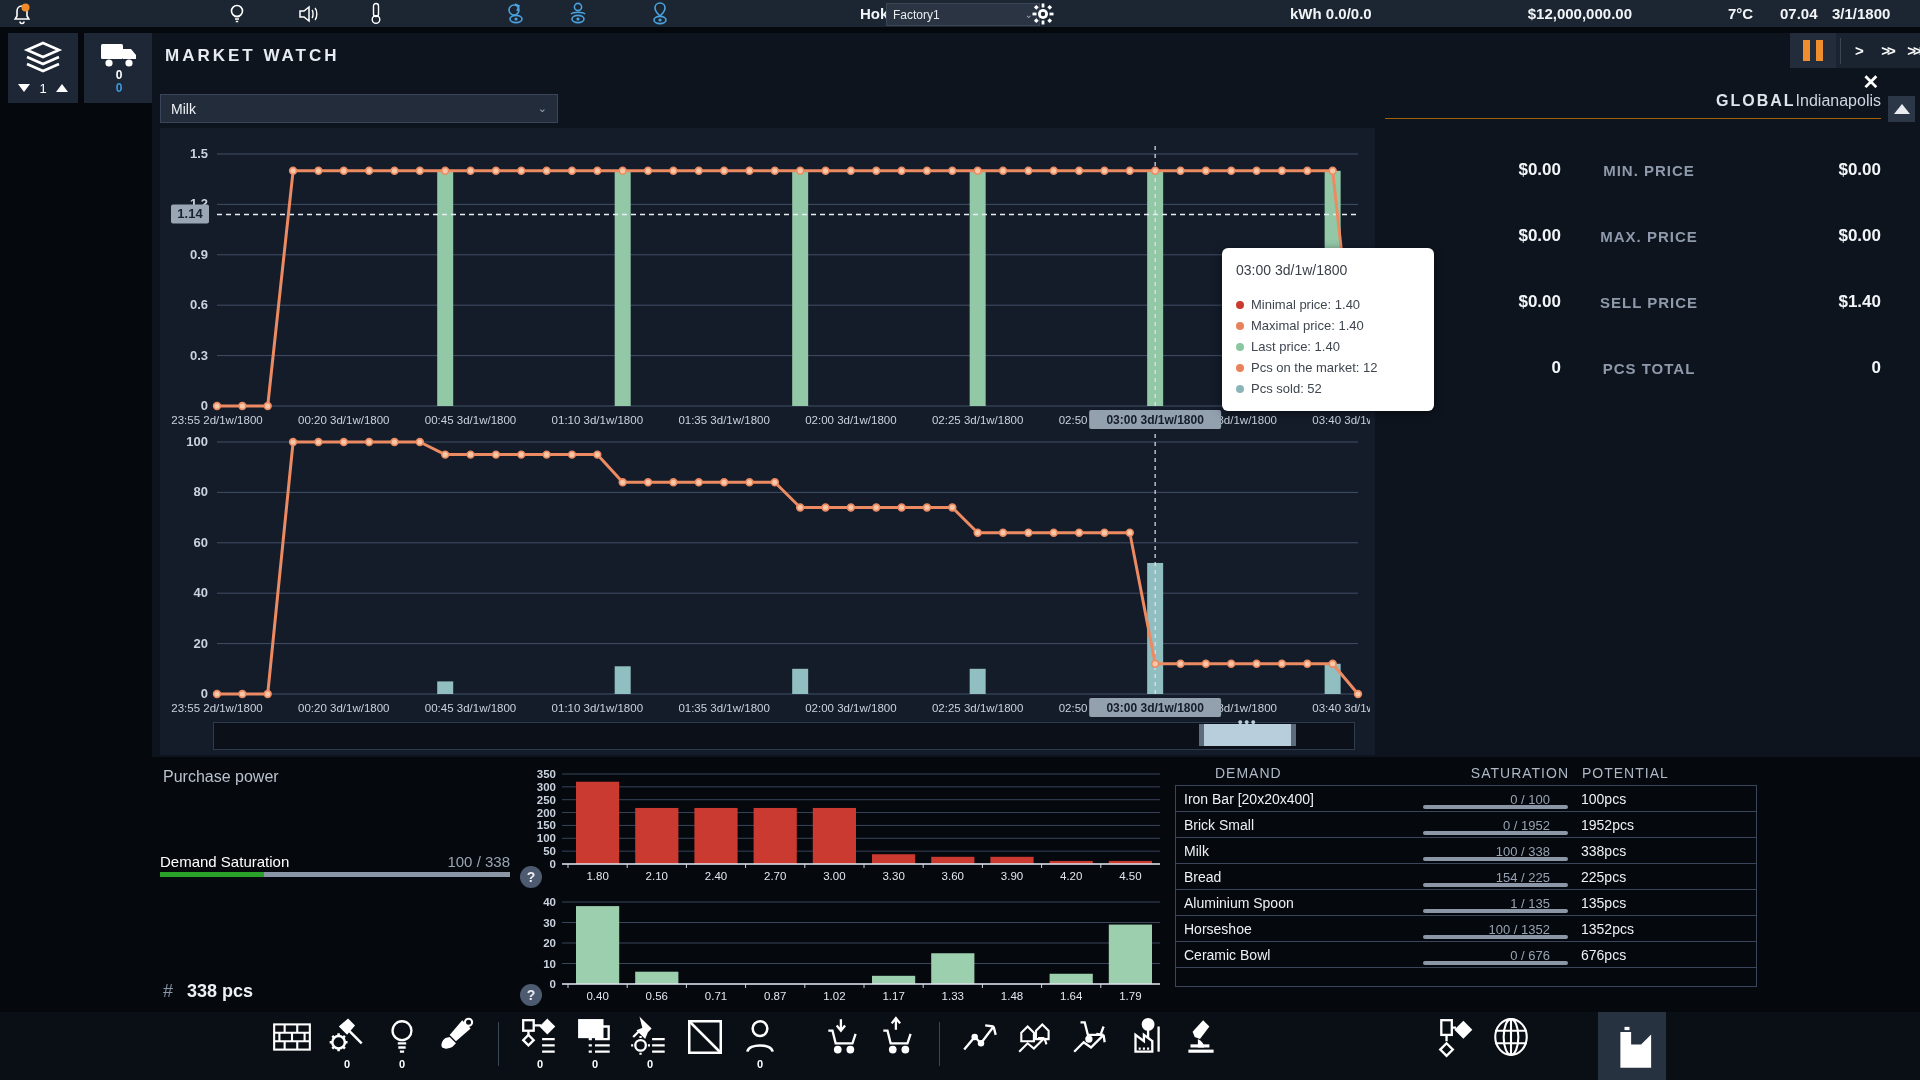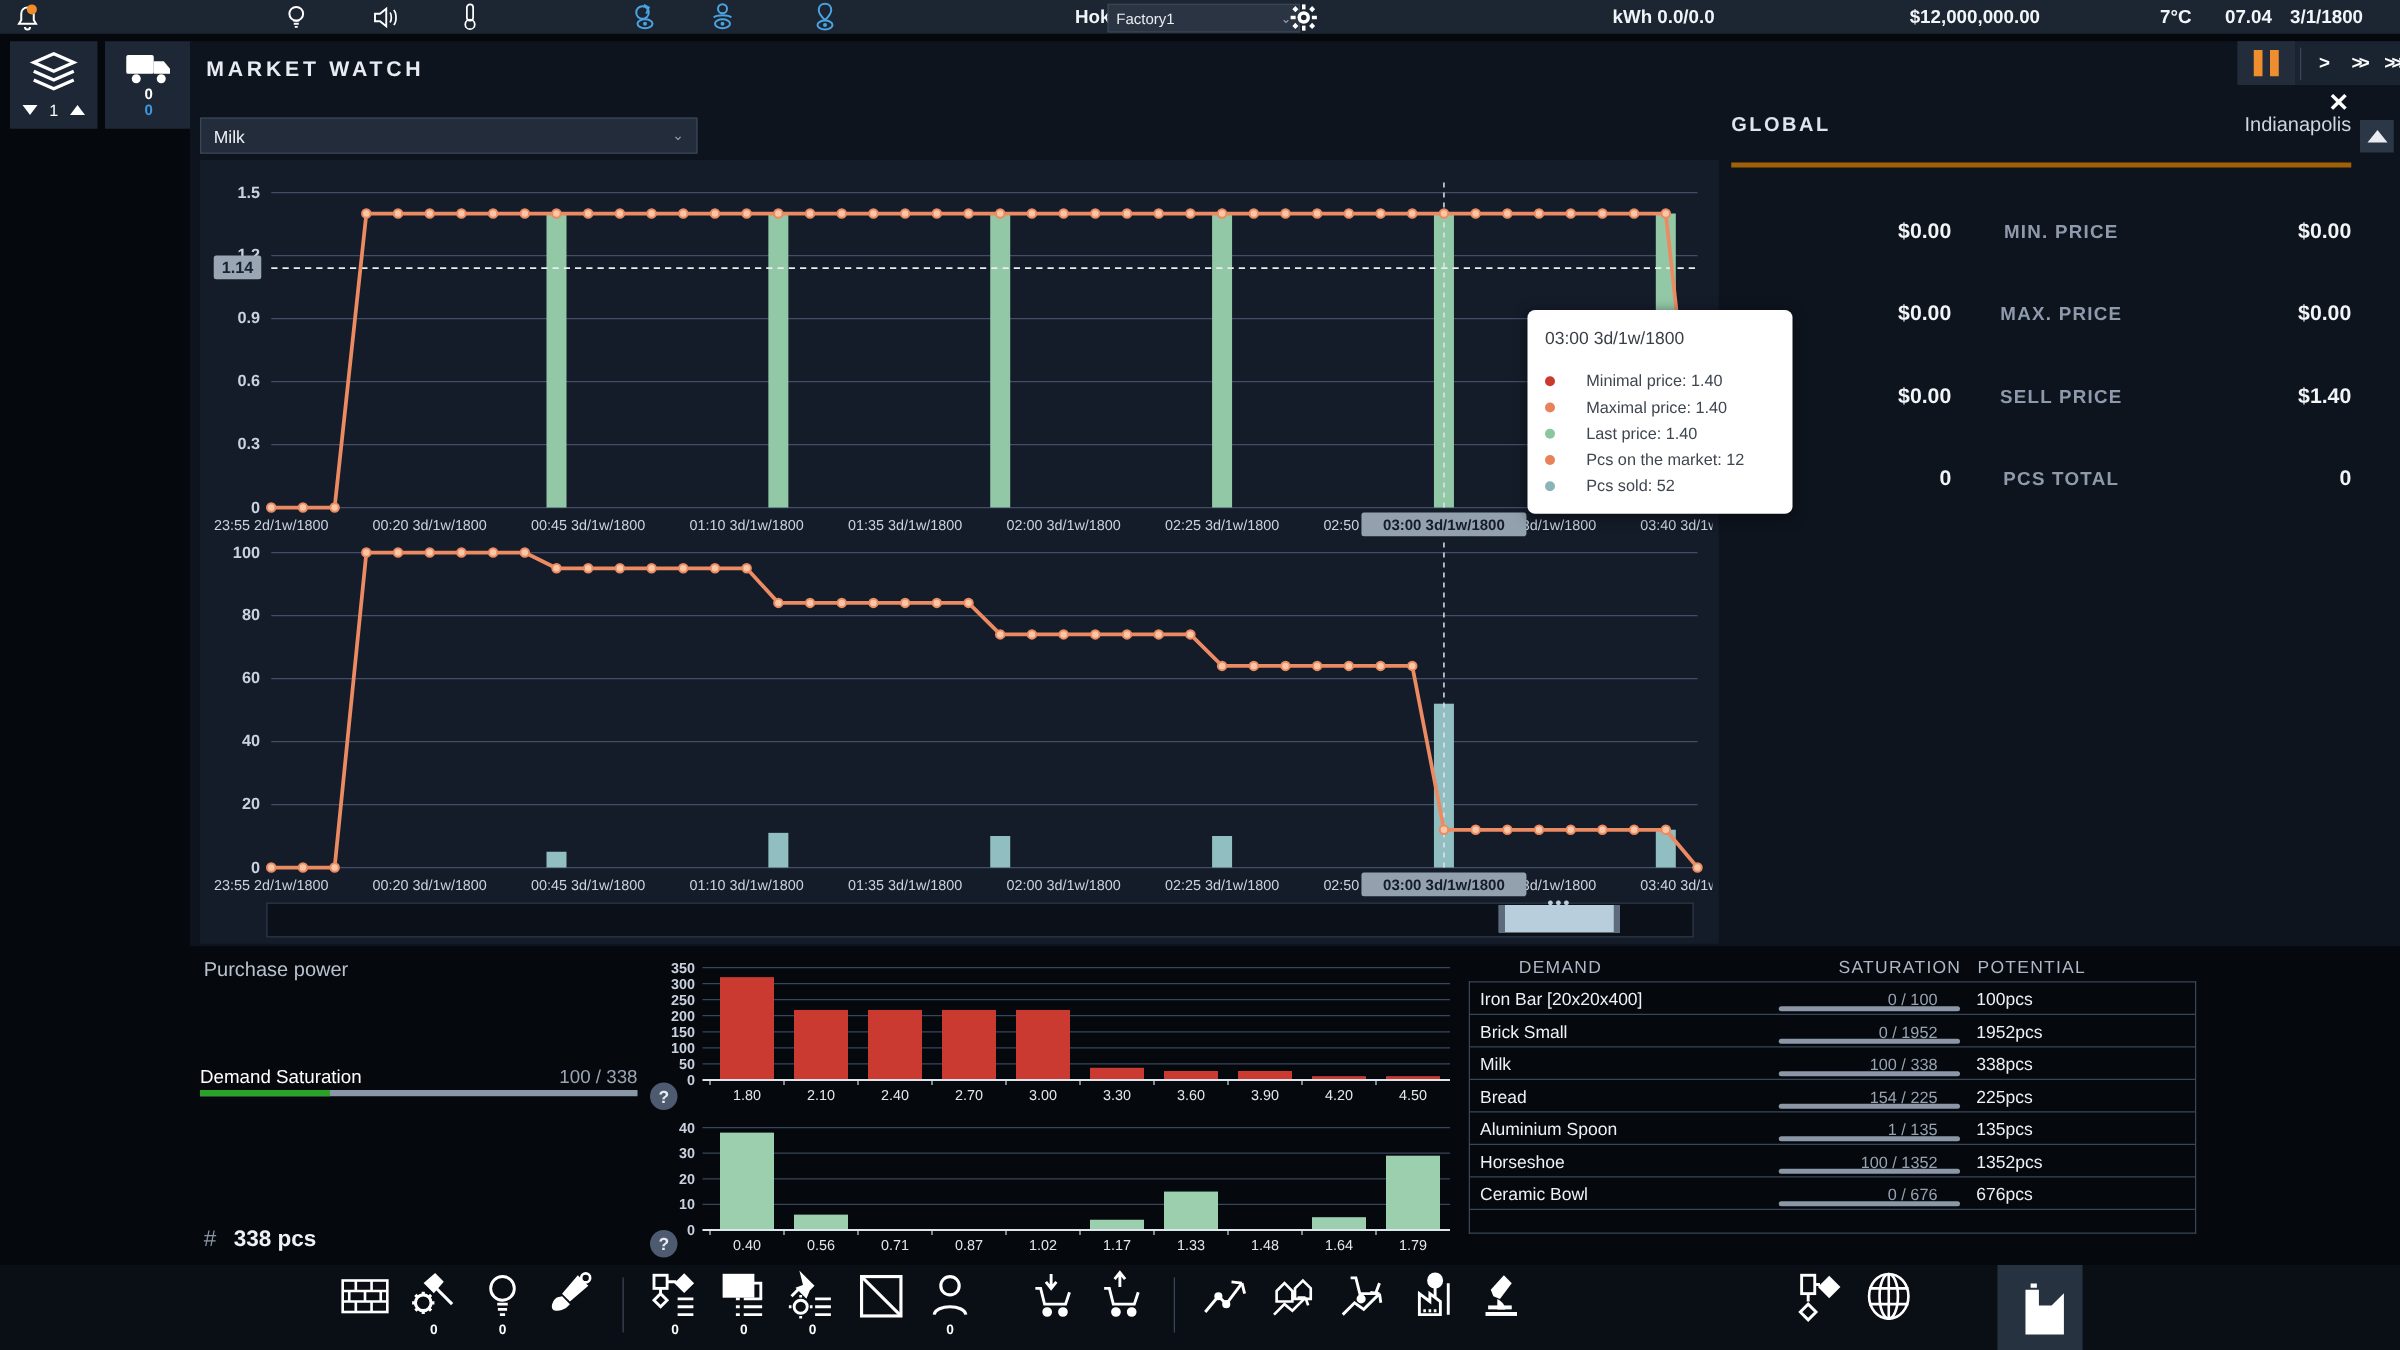--- a/index.html
+++ b/index.html
@@ -28,41 +28,41 @@
     display:flex;align-items:center;justify-content:space-between;padding:0 10px;font-size:14px;color:#eef1f5;}
   #chartbox{left:160px;top:128px;width:1215px;height:627px;background:#141c2a;}
   .chartsvg{position:absolute;left:5px;}
   
   #slider-track{left:53px;top:594px;width:1140px;height:26px;background:#0b1019;border:1px solid #2e3a4d;}
   #slider-sel{position:absolute;top:1px;height:22px;background:#b9cedd;border-left:5px solid #5d6b7d;
     border-right:5px solid #5d6b7d;}
   #slider-grip{position:absolute;top:-7px;left:50%;transform:translateX(-50%);color:#b9cedd;font-size:9px;letter-spacing:1px;}
   
   #global{left:1385px;top:92px;width:496px;}
-  #global-head{display:flex;justify-content:space-between;border-bottom:4px solid #a16207;padding-bottom:20px;}
+  #global-head{display:flex;justify-content:flex-end;border-bottom:1px solid #a16207;padding-bottom:8px;}
   #global-title{font-size:16px;font-weight:bold;letter-spacing:2px;color:#dfe5ec;}
   #global-city{font-size:16px;color:#cdd6e0;}
   .g-row{display:flex;align-items:center;height:30px;margin-top:36px;}
   .g-val{width:176px;text-align:right;font-weight:bold;font-size:17px;color:#f2f5f8;}
   .g-lab{width:176px;text-align:center;font-weight:bold;font-size:15px;color:#8e9aab;letter-spacing:1px;}
   
   #speedbar{left:1790px;top:33px;height:35px;display:flex;align-items:center;background:#1a2330;}
   #pause-btn{width:46px;height:35px;background:#222c3a;display:flex;gap:6px;align-items:center;justify-content:center;}
   .pbar{width:7px;height:21px;background:#ef8e2e;}
   .speed-btn{width:26px;height:35px;color:#fff;font-weight:bold;font-size:15px;display:flex;
     align-items:center;justify-content:center;letter-spacing:-3px;padding-right:3px;}
   #close-btn{left:1856px;top:68px;width:30px;height:28px;color:#fff;font-size:20px;font-weight:bold;
     display:flex;align-items:center;justify-content:center;}
   #scrollup-btn{left:1888px;top:96px;width:27px;height:26px;background:#2b3647;display:flex;
     align-items:center;justify-content:center;}
   
   #tooltip{left:1222px;top:248px;width:186px;background:#fff;border-radius:6px;
     box-shadow:0 2px 10px rgba(0,0,0,.5);padding:14px 12px 12px 14px;color:#3f4650;}
   #tooltip-title{font-size:14px;color:#3a3f47;margin-bottom:16px;}
-  .tt-item{display:flex;align-items:center;gap:25px;font-size:13px;line-height:21px;white-space:nowrap;}
+  .tt-item{display:flex;align-items:center;gap:7px;font-size:13px;line-height:21px;white-space:nowrap;}
   .tt-dot{width:8px;height:8px;border-radius:50%;flex:0 0 8px;}
   
   #pp-title{left:163px;top:768px;font-size:16px;color:#b9c2cd;}
   #ds-label{left:160px;top:853px;font-size:15px;color:#ffffff;}
   #ds-value{left:160px;top:853px;width:350px;text-align:right;font-size:15px;color:#9aa5b3;}
   #ds-bar{left:160px;top:872px;width:350px;height:5px;background:#8b97a6;}
   #ds-fill{height:5px;background:#2aa22a;}
   #pcs-total{left:163px;top:981px;font-size:18px;}
   #pcs-total .hash{color:#8b97a6;margin-right:14px;}
   #pcs-total .num{font-weight:bold;color:#eef1f5;}

